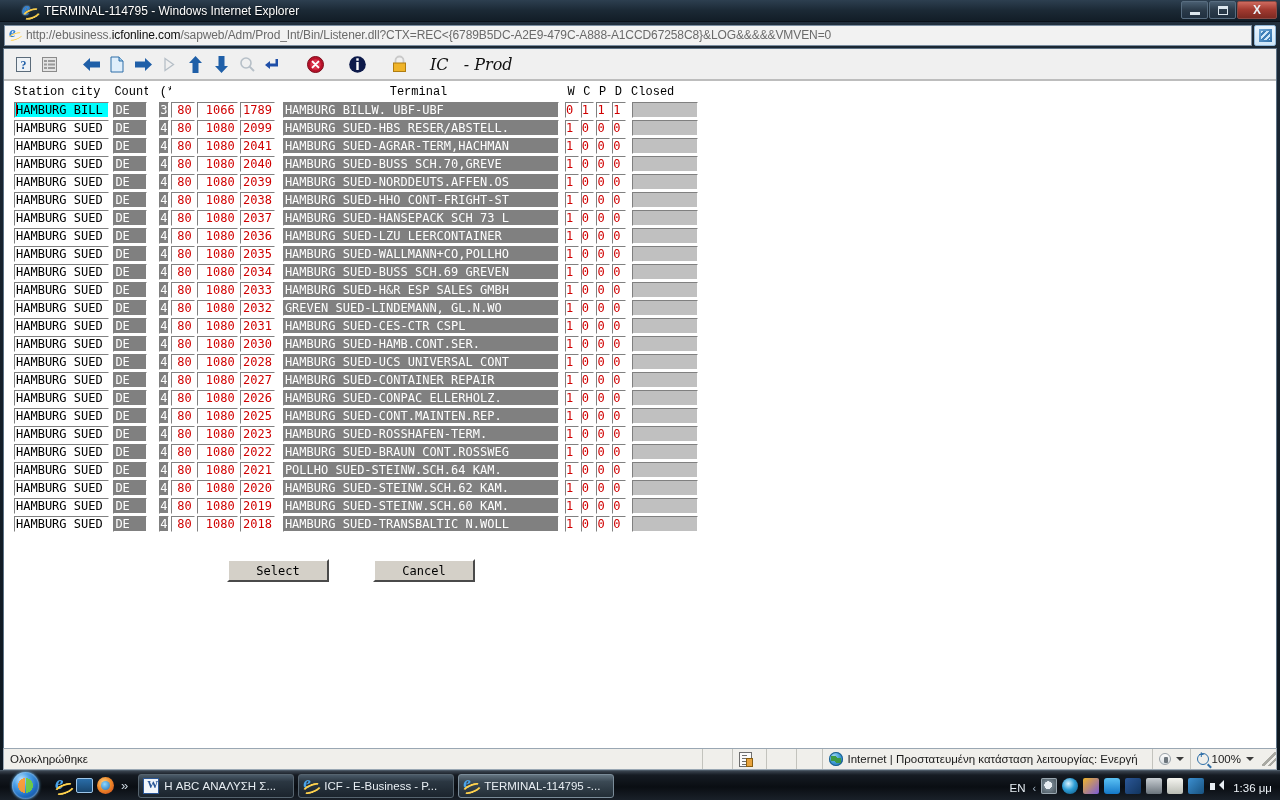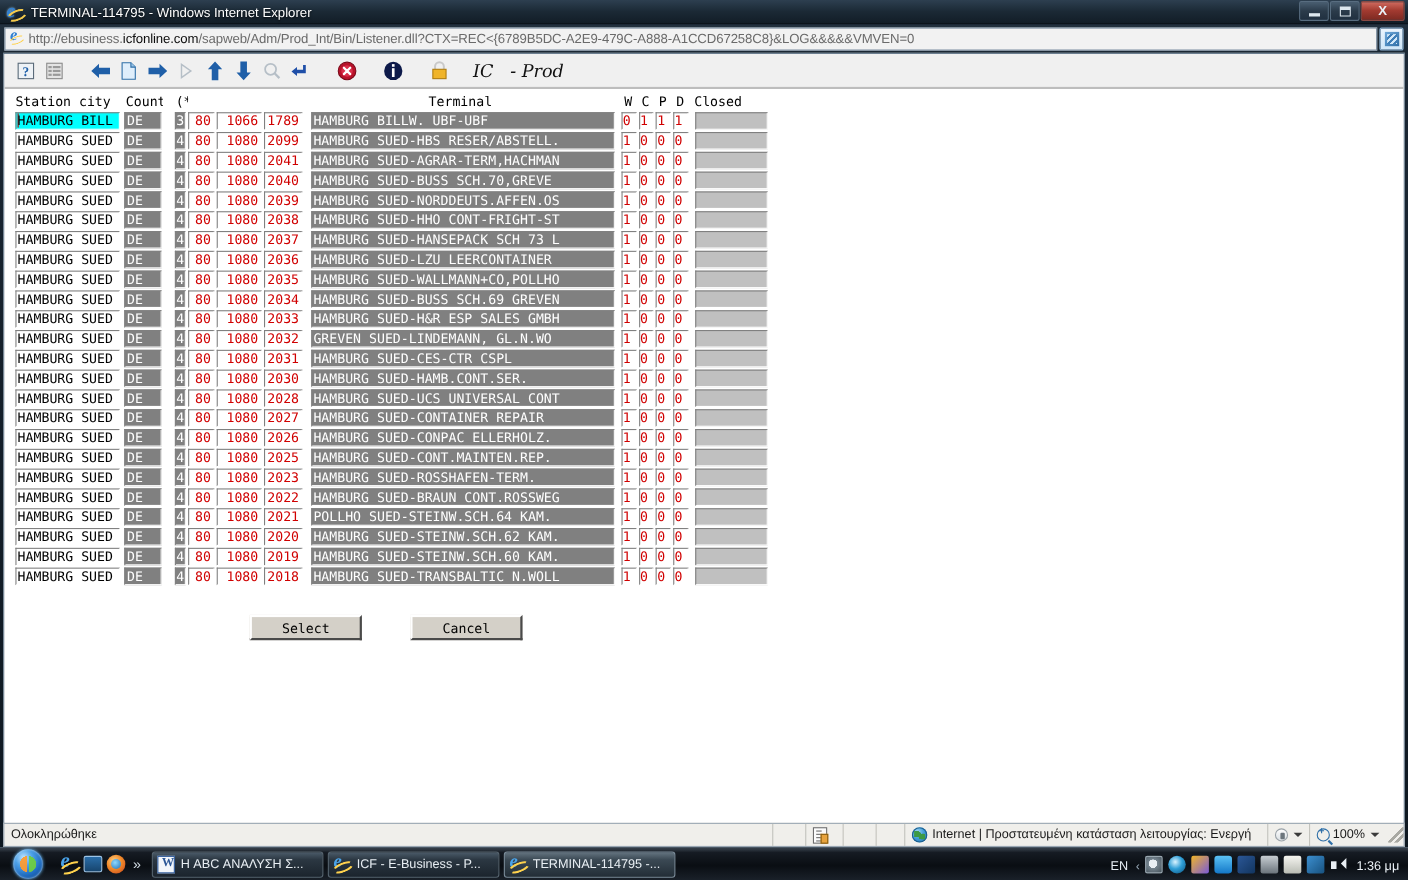--- a/index.html
+++ b/index.html
@@ -16,21 +16,21 @@
     position: absolute; left: 0; top: 0;
     width: 1280px; height: 770px;
     background: linear-gradient(180deg,#1d2a38 0%, #16212c 40%, #0e1821 100%);
     display: flex; flex-direction: column;
   }
 
   
   .titlebar {
     height: 22px; position: relative;
     display: flex; align-items: center;
-    padding-left: 6px;
+    padding-left: 22px;
     background: linear-gradient(180deg, #2d3f50 0%, #1b2935 50%, #121d27 100%);
     border-bottom: 1px solid #0a1119;
   }
   .ie-logo {
     width: 16px; height: 16px; margin-right: 6px;
     position: relative; flex: 0 0 auto;
   }
   .ie-logo::before {
     content: "e";
     position: absolute; left: 0; top: -4px;
@@ -169,21 +169,21 @@
   .grid {
     position: absolute; left: 10px; top: 2px;
     width: 684px;
   }
   .hdrrow {
     height: 18px;
     display: flex; align-items: center;
     font-size: 12px; color: #000;
     white-space: pre;
   }
-  .hdr { display:block; text-align:center; overflow:hidden; white-space:pre; }
+  .hdr { display:block; text-align:center; overflow:hidden; white-space:pre;font-family:Liberation Mono, monospace; }
 
   .row {
     height: 18px;
     display: flex; align-items: stretch; justify-content: space-between;
   }
 
   
   .fld {
     font-family: "DejaVu Sans Mono","Liberation Mono",monospace;
     font-size: 12px;

